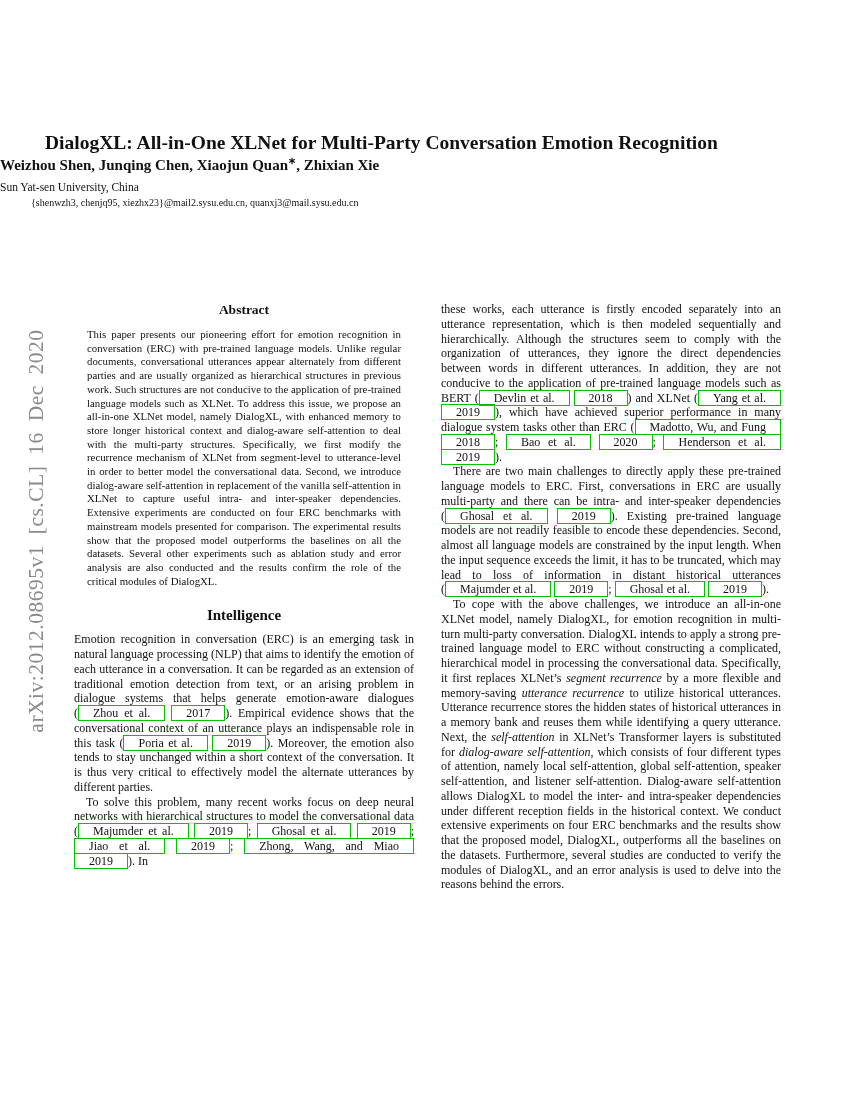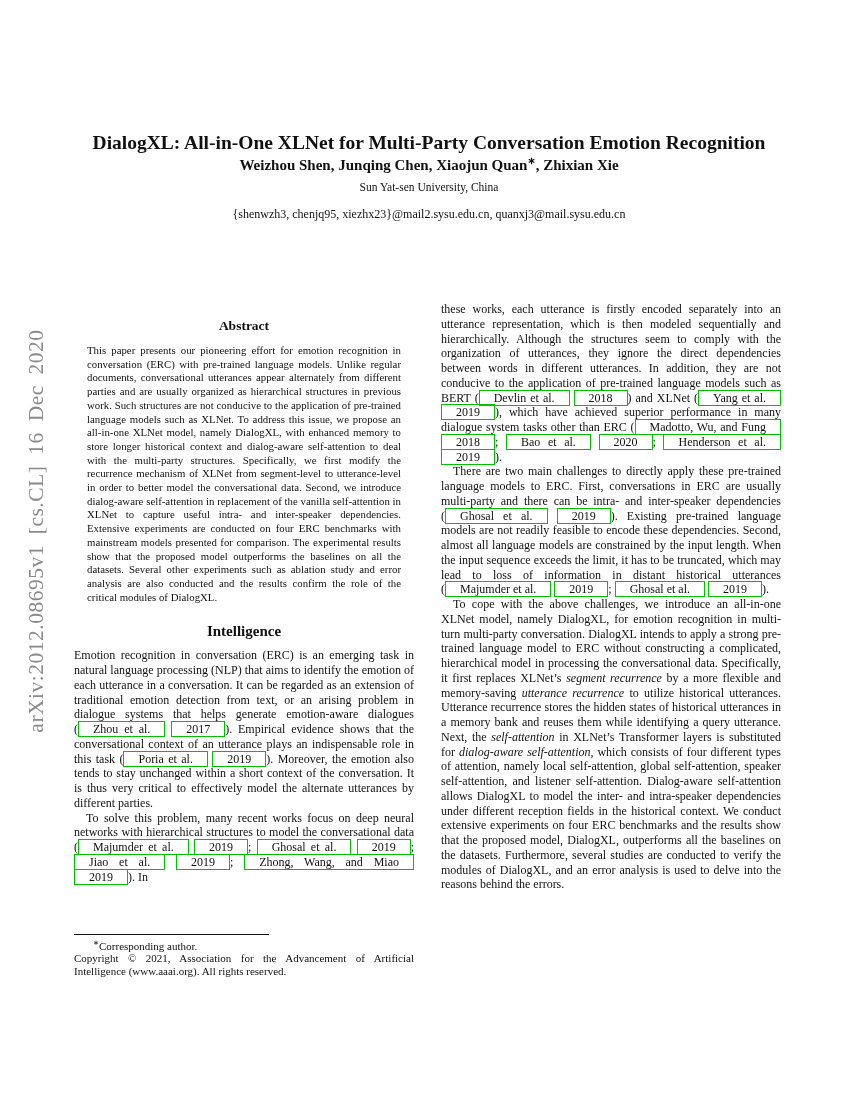--- a/index.html
+++ b/index.html
@@ -23,48 +23,48 @@
     text-align: center;
     transform: rotate(-90deg);
     transform-origin: center;
     font-size: 21.5px;
     letter-spacing: 0.5px;
     word-spacing: 5px;
     color: var(--wm-color, #8a8a8a);
     white-space: nowrap;
   }
   
-  .header { position: absolute; top: 0; left: 8px; right: 0; text-align: center; }
+  .header { position: absolute; top: 0; left: 0; right: 0; }
   .title {
     margin: 131px 45px 0 45px;
     font-size: 19.5px;
     font-weight: bold;
     line-height: 23px;
   }
   .authors { margin-top: 3px; font-size: 15px; font-weight: bold; }
   .affiliation { margin-top: 7px; font-size: 11.5px; }
-  .emails { margin-top: 14px; font-size: 12px; }
+  .emails { margin-top: 4px; font-size: 10px; padding-left: 31px; }
 
   
   .columns {
     position: absolute;
     top: 302px;
     left: 74px;
     width: 707px;
     height: 676px;
     display: flex;
     gap: 27px;
   }
   .col { width: 340px; position: relative; }
 
   .abstract-head {
     text-align: center;
     font-weight: bold;
     font-size: 13.5px;
-    margin: 16px 0 11px 0;
+    margin: 0 0 11px 0;
     line-height: 15px;
   }
   .abstract-text {
     margin: 11px 13px;
     font-size: 10.8px;
     line-height: 13.7px;
     text-align: justify;
     hyphens: auto;
   }
   .section-head {
@@ -124,25 +124,20 @@
   <div class="columns">
 
     <div class="col">
       <div class="abstract-head">Abstract</div>
       <p class="abstract-text">This paper presents our pioneering effort for emotion recognition in conversation (ERC) with pre-trained language models. Unlike regular documents, conversational utterances appear alternately from different parties and are usually organized as hierarchical structures in previous work. Such structures are not conducive to the application of pre-trained language models such as XLNet. To address this issue, we propose an all-in-one XLNet model, namely DialogXL, with enhanced memory to store longer historical context and dialog-aware self-attention to deal with the multi-party structures. Specifically, we first modify the recurrence mechanism of XLNet from segment-level to utterance-level in order to better model the conversational data. Second, we introduce dialog-aware self-attention in replacement of the vanilla self-attention in XLNet to capture useful intra- and inter-speaker dependencies. Extensive experiments are conducted on four ERC benchmarks with mainstream models presented for comparison. The experimental results show that the proposed model outperforms the baselines on all the datasets. Several other experiments such as ablation study and error analysis are also conducted and the results confirm the role of the critical modules of DialogXL.</p>
 
       <div class="section-head">Intelligence</div>
       <p class="body-par"><span>Emotion recognition in conversation (ERC) is an emerging task in natural language processing (NLP) that aims to identify the emotion of each utterance in a conversation. It can be regarded as an extension of traditional emotion detection from text, or an arising problem in dialogue systems that helps generate emotion-aware dialogues (</span><span class="seg-c">Zhou et al.</span><span> </span><span class="seg-c">2017</span><span>). Empirical evidence shows that the conversational context of an utterance plays an indispensable role in this task (</span><span class="seg-c">Poria et al.</span><span> </span><span class="seg-c">2019</span><span>). Moreover, the emotion also tends to stay unchanged within a short context of the conversation. It is thus very critical to effectively model the alternate utterances by different parties.</span></p>
       <p class="body-par indent"><span>To solve this problem, many recent works focus on deep neural networks with hierarchical structures to model the conversational data (</span><span class="seg-c">Majumder et al.</span><span> </span><span class="seg-c">2019</span><span>; </span><span class="seg-c">Ghosal et al.</span><span> </span><span class="seg-c">2019</span><span>; </span><span class="seg-c">Jiao et al.</span><span> </span><span class="seg-c">2019</span><span>; </span><span class="seg-c">Zhong, Wang, and Miao</span><span> </span><span class="seg-c">2019</span><span>). In</span></p>
 
-      <div class="footnote">
-        <div class="footnote-rule"></div>
-        <p class="fn-first"><span class="seg-sup">∗</span><span>Corresponding author.</span></p>
-        <p>Copyright © 2021, Association for the Advancement of Artificial Intelligence (www.aaai.org). All rights reserved.</p>
-      </div>
     </div>
 
     <div class="col">
       <p class="body-par"><span>these works, each utterance is firstly encoded separately into an utterance representation, which is then modeled sequentially and hierarchically. Although the structures seem to comply with the organization of utterances, they ignore the direct dependencies between words in different utterances. In addition, they are not conducive to the application of pre-trained language models such as BERT (</span><span class="seg-c">Devlin et al.</span><span> </span><span class="seg-c">2018</span><span>) and XLNet (</span><span class="seg-c">Yang et al.</span><span> </span><span class="seg-c">2019</span><span>), which have achieved superior performance in many dialogue system tasks other than ERC (</span><span class="seg-c">Madotto, Wu, and Fung</span><span> </span><span class="seg-c">2018</span><span>; </span><span class="seg-c">Bao et al.</span><span> </span><span class="seg-c">2020</span><span>; </span><span class="seg-c">Henderson et al.</span><span> </span><span class="seg-c">2019</span><span>).</span></p>
       <p class="body-par indent"><span>There are two main challenges to directly apply these pre-trained language models to ERC. First, conversations in ERC are usually multi-party and there can be intra- and inter-speaker dependencies (</span><span class="seg-c">Ghosal et al.</span><span> </span><span class="seg-c">2019</span><span>). Existing pre-trained language models are not readily feasible to encode these dependencies. Second, almost all language models are constrained by the input length. When the input sequence exceeds the limit, it has to be truncated, which may lead to loss of information in distant historical utterances (</span><span class="seg-c">Majumder et al.</span><span> </span><span class="seg-c">2019</span><span>; </span><span class="seg-c">Ghosal et al.</span><span> </span><span class="seg-c">2019</span><span>).</span></p>
       <p class="body-par indent"><span>To cope with the above challenges, we introduce an all-in-one XLNet model, namely DialogXL, for emotion recognition in multi-turn multi-party conversation. DialogXL intends to apply a strong pre-trained language model to ERC without constructing a complicated, hierarchical model in processing the conversational data. Specifically, it first replaces XLNet’s </span><span class="seg-i">segment recurrence</span><span> by a more flexible and memory-saving </span><span class="seg-i">utterance recurrence</span><span> to utilize historical utterances. Utterance recurrence stores the hidden states of historical utterances in a memory bank and reuses them while identifying a query utterance. Next, the </span><span class="seg-i">self-attention</span><span> in XLNet’s Transformer layers is substituted for </span><span class="seg-i">dialog-aware self-attention</span><span>, which consists of four different types of attention, namely local self-attention, global self-attention, speaker self-attention, and listener self-attention. Dialog-aware self-attention allows DialogXL to model the inter- and intra-speaker dependencies under different reception fields in the historical context. We conduct extensive experiments on four ERC benchmarks and the results show that the proposed model, DialogXL, outperforms all the baselines on the datasets. Furthermore, several studies are conducted to verify the modules of DialogXL, and an error analysis is used to delve into the reasons behind the errors.</span></p>
     </div>
 
   </div>
 </div>

